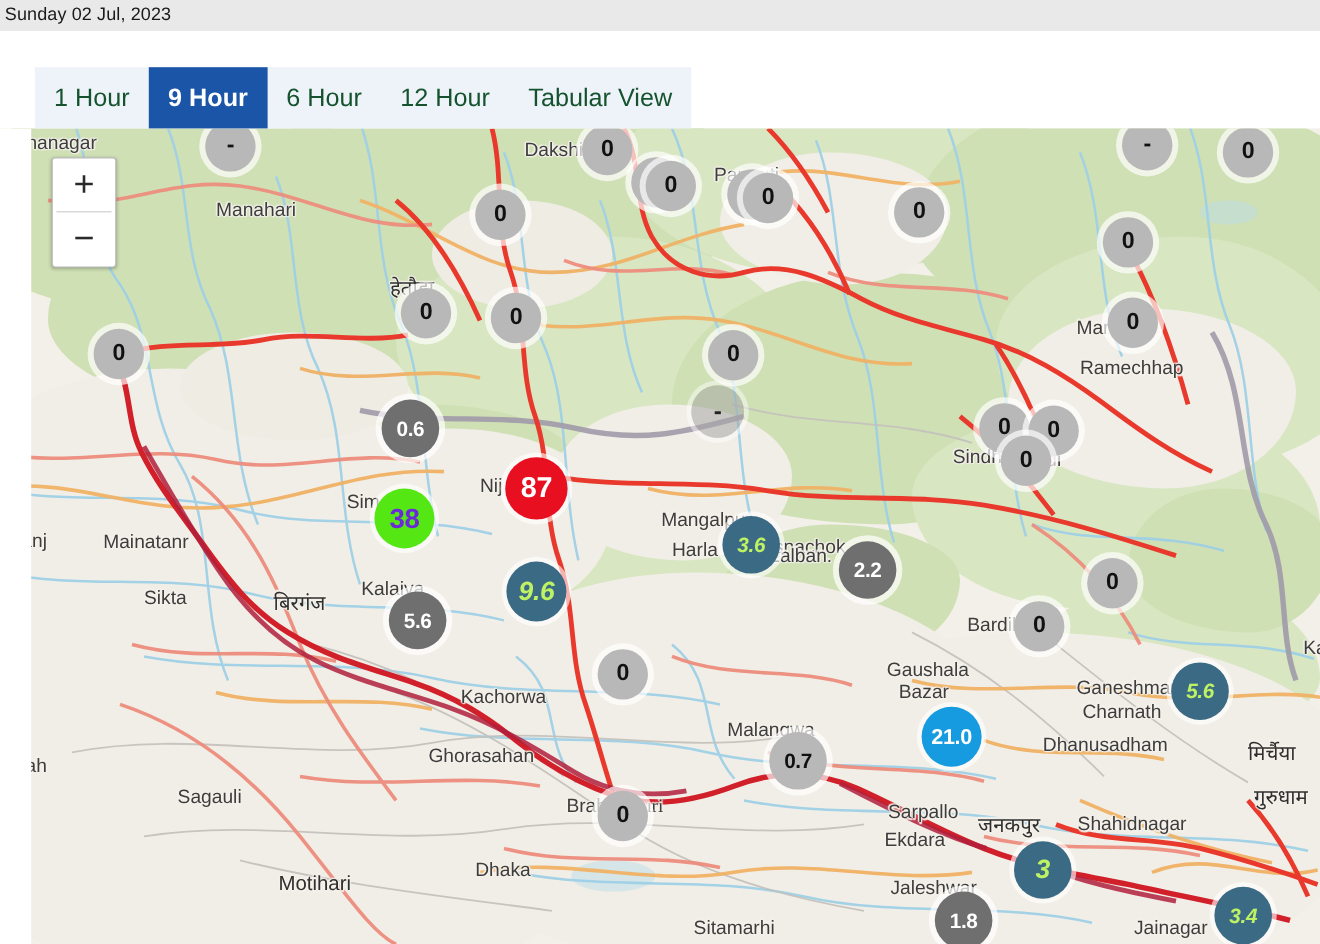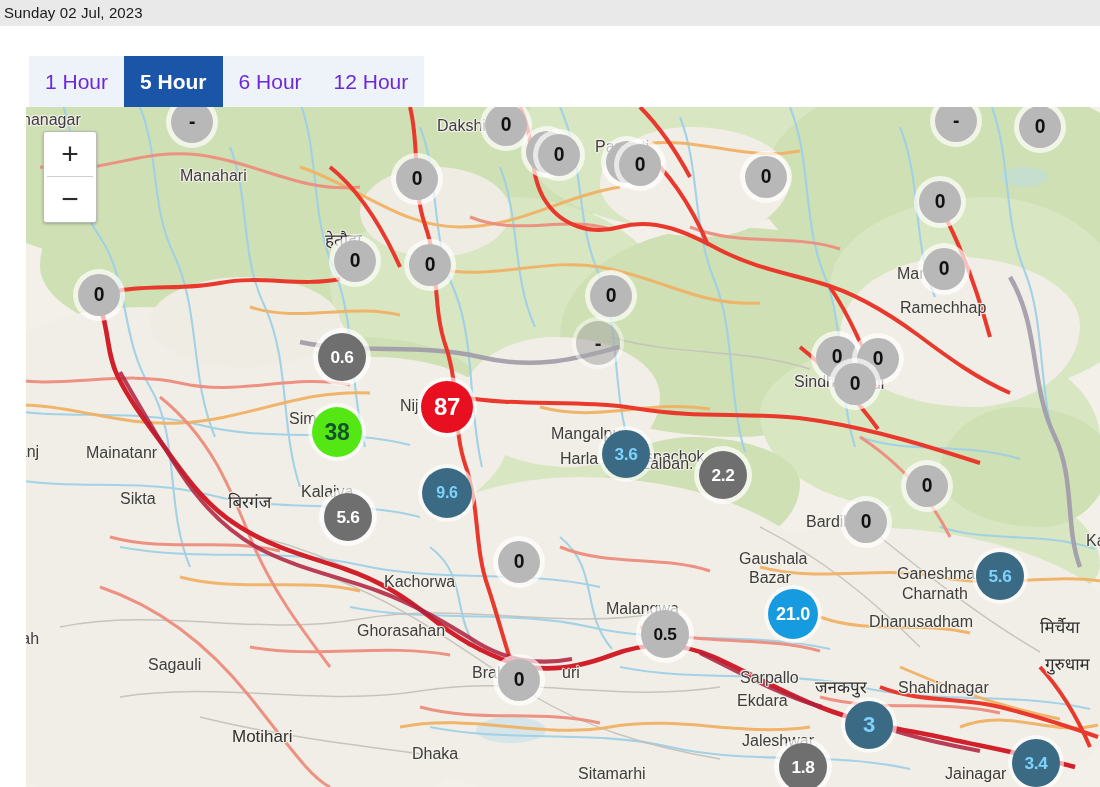--- a/index.html
+++ b/index.html
@@ -31,21 +31,21 @@
   .tabbar{
     position:absolute;left:29px;top:56px;height:51px;
     background:#eef2f9;
     display:flex;align-items:stretch;
     z-index:40;
     box-sizing:border-box;
   }
   .tab{
     display:flex;align-items:center;justify-content:center;
     padding:0 16px;
-    font-size:21px;color:#6d28d9;
+    font-size:21px;color:#14532d;
     cursor:pointer;white-space:nowrap;
     background:transparent;
   }
   .tab.active{
     background:#1b55a8;color:#ffffff;font-weight:bold;
   }
 
   
   .map{
     position:absolute;left:0;top:107px;width:1100px;height:680px;
@@ -83,23 +83,23 @@
   .mk{
     position:absolute;border-radius:50%;
     display:flex;align-items:center;justify-content:center;
     font-weight:bold;color:#fff;
     box-shadow:0 0 0 4px rgba(255,255,255,.62);
     z-index:18;
     letter-spacing:-.3px;
   }
   .mk.grey{background:#b8b8b8;color:#111;box-shadow:0 0 0 5px rgba(255,255,255,.68);}
   .mk.dgrey{background:#6f6f6f;color:#fff;box-shadow:0 0 0 5px rgba(255,255,255,.7);}
-  .mk.slate{background:#3a6a84;color:#7dd3fc;}
+  .mk.slate{background:#3a6a84;color:#bef264;font-style:italic;}
   .mk.blue{background:#169ae0;color:#fff;}
-  .mk.green-m{background:#55e714;color:#14532d;text-align:right;}
+  .mk.green-m{background:#55e714;color:#6d28d9;text-align:right;}
   .mk.red{background:#e81020;color:#fff;}
   .mk.faint{background:rgba(168,168,168,.55);color:#222;box-shadow:0 0 0 4px rgba(255,255,255,.45);}
 
   
   .plbl{
     position:absolute;font-size:16px;color:#3d3d3d;white-space:nowrap;
     z-index:14;
     text-shadow:
       1px 0 1px #f4f1ea,-1px 0 1px #f4f1ea,0 1px 1px #f4f1ea,0 -1px 1px #f4f1ea,
       1px 1px 1px #f4f1ea,-1px -1px 1px #f4f1ea;
@@ -292,27 +292,27 @@
           <div class="plbl" style="left: 897px; top: 458px;">Ganeshman</div>
           <div class="plbl" style="left: 902px; top: 478px;">Charnath</div>
           <div class="plbl dev" style="left: 1040px; top: 508px;">मिर्चैया</div>
           <div class="plbl" style="left: 384px; top: 466px;">Kachorwa</div>
           <div class="plbl" style="left: 606px; top: 493px;">Malangwa</div>
           <div class="plbl" style="left: 869px; top: 506px;">Dhanusadham</div>
           <div class="plbl dev" style="left: 1045px; top: 545px;">गुरुधाम</div>
           <div class="plbl" style="left: 357px; top: 515px;">Ghorasahan</div>
           <div class="plbl" style="left: 0px; top: 523px;">ettiah</div>
           <div class="plbl" style="left: 472px; top: 557px;">Brahm</div>
-          <div class="plbl" style="left: 562px; top: 557px;">uri</div>
+          <div class="plbl" style="left: 535px; top: 557px; font-family: Liberation Serif, serif;">uri</div>
           <div class="plbl" style="left: 740px; top: 562px;">Sarpallo</div>
           <div class="plbl dev" style="left: 815px; top: 568px;">जनकपुर</div>
           <div class="plbl" style="left: 898px; top: 572px;">Shahidnagar</div>
           <div class="plbl" style="left: 148px; top: 549px;">Sagauli</div>
           <div class="plbl" style="left: 737px; top: 585px;">Ekdara</div>
-          <div class="plbl" style="left: 412px; top: 610px; margin-top: 28px;">Dhaka</div>
+          <div class="plbl" style="left: 396px; top: 610px;">Dhaka</div>
           <div class="plbl" style="left: 742px; top: 625px;">Jaleshwar</div>
           <div class="plbl dev" style="left: 232px; top: 620px;">Motihari</div>
           <div class="plbl" style="left: 945px; top: 658px;">Jainagar</div>
           <div class="plbl" style="left: 578px; top: 658px;">Sitamarhi</div>
         </div>
 
       <div id="markers">
           <div class="mk grey" style="width: 42px; height: 42px; left: 171px; top: -6px; font-size: 19.32px;">-</div>
           <div class="mk grey" style="width: 42px; height: 42px; left: 485px; top: -3px; font-size: 19.32px;">0</div>
           <div class="mk grey" style="width: 42px; height: 42px; left: 935px; top: -7px; font-size: 19.32px;">-</div>
@@ -331,44 +331,45 @@
           <div class="mk grey" style="width: 42px; height: 42px; left: 78px; top: 167px; font-size: 19.32px;">0</div>
           <div class="mk faint" style="width: 44px; height: 44px; left: 576px; top: 214px; font-size: 20.24px;">-</div>
           <div class="mk grey" style="width: 42px; height: 42px; left: 816px; top: 229px; font-size: 19.32px;">0</div>
           <div class="mk grey" style="width: 42px; height: 42px; left: 857px; top: 231px; font-size: 19.32px;">0</div>
           <div class="mk grey" style="width: 42px; height: 42px; left: 834px; top: 256px; font-size: 19.32px;">0</div>
           <div class="mk dgrey" style="width: 48px; height: 48px; left: 318px; top: 226px; font-size: 17.28px;">0.6</div>
           <div class="mk red" style="width: 52px; height: 52px; left: 421px; top: 274px; font-size: 23.92px;">87</div>
           <div class="mk green-m" style="width: 50px; height: 50px; left: 312px; top: 300px; font-size: 23px;">38</div>
           <div class="mk slate" style="width: 48px; height: 48px; left: 602px; top: 323px; font-size: 17.28px;">3.6</div>
           <div class="mk dgrey" style="width: 48px; height: 48px; left: 699px; top: 344px; font-size: 17.28px;">2.2</div>
-          <div class="mk slate" style="width: 50px; height: 50px; left: 422px; top: 361px; font-size: 16px;">9.6</div>
+          <div class="mk slate" style="width: 50px; height: 50px; left: 422px; top: 361px; font-size: 22px;">9.6</div>
           <div class="mk dgrey" style="width: 48px; height: 48px; left: 324px; top: 386px; font-size: 17.28px;">5.6</div>
           <div class="mk grey" style="width: 42px; height: 42px; left: 906px; top: 358px; font-size: 19.32px;">0</div>
           <div class="mk grey" style="width: 42px; height: 42px; left: 845px; top: 394px; font-size: 19.32px;">0</div>
           <div class="mk grey" style="width: 42px; height: 42px; left: 498px; top: 434px; font-size: 19.32px;">0</div>
           <div class="mk slate" style="width: 48px; height: 48px; left: 976px; top: 445px; font-size: 17.28px;">5.6</div>
           <div class="mk blue" style="width: 50px; height: 50px; left: 768px; top: 482px; font-size: 18px;">21.0</div>
-          <div class="mk grey" style="width: 48px; height: 48px; left: 641px; top: 503px; font-size: 17.28px;">0.5</div>
+          <div class="mk grey" style="width: 48px; height: 48px; left: 641px; top: 503px; font-size: 17.28px;">0.7</div>
           <div class="mk grey" style="width: 42px; height: 42px; left: 498px; top: 552px; font-size: 19.32px;">0</div>
           <div class="mk slate" style="width: 48px; height: 48px; left: 845px; top: 594px; font-size: 22.08px;">3</div>
           <div class="mk dgrey" style="width: 48px; height: 48px; left: 779px; top: 636px; font-size: 17.28px;">1.8</div>
           <div class="mk slate" style="width: 48px; height: 48px; left: 1012px; top: 632px; font-size: 17.28px;">3.4</div>
         </div>
     </div>
 
     <div class="gutter"></div>
 
     <div class="zoomctl">
       <div class="zoombtn">+</div>
       <div class="zoomdiv"></div>
       <div class="zoombtn">−</div>
     </div>
   </div>
 
   <div class="tabbar" id="tabbar">
       <div class="tab">1 Hour</div>
-      <div class="tab active">5 Hour</div>
+      <div class="tab active">9 Hour</div>
       <div class="tab">6 Hour</div>
       <div class="tab">12 Hour</div>
+      <div class="tab">Tabular View</div>
     </div>
 
 </div>
 
 </body></html>

